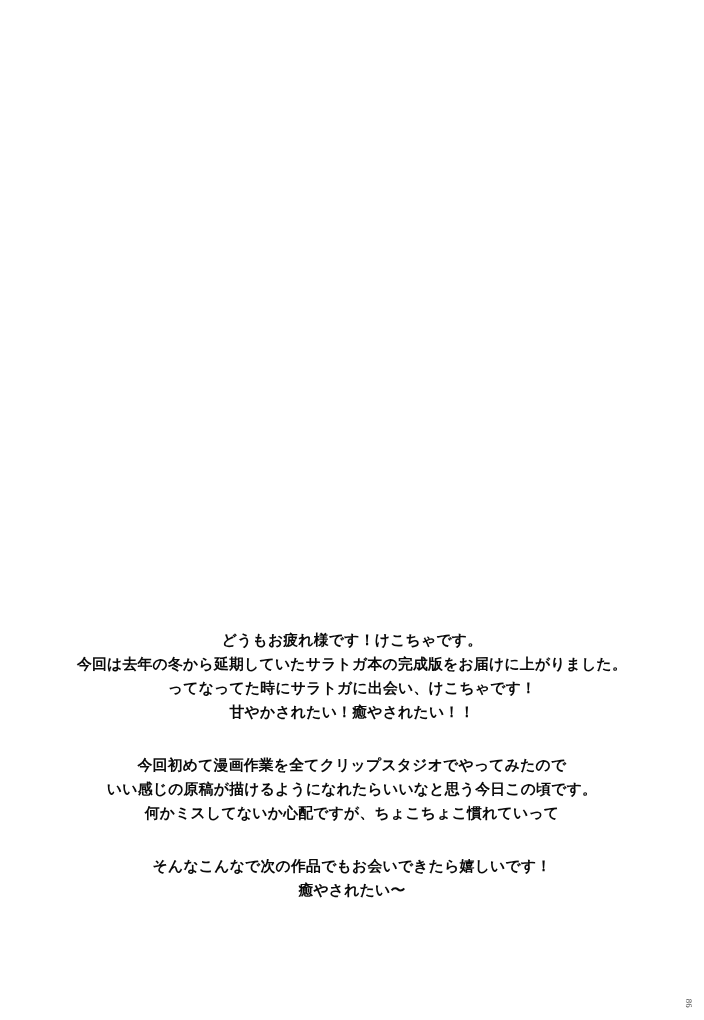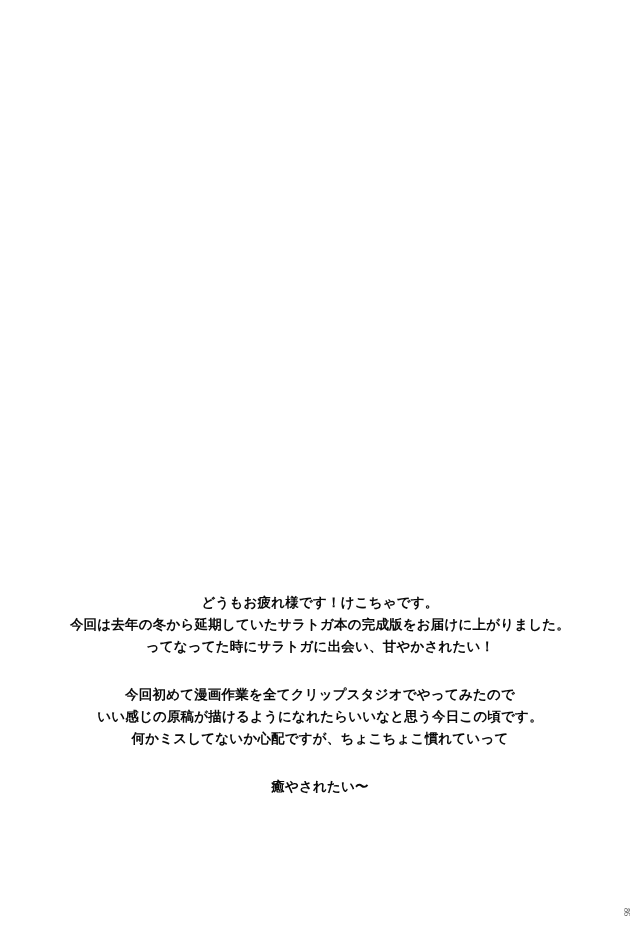--- a/index.html
+++ b/index.html
@@ -17,21 +17,21 @@
   }
   .page {
     position: relative;
     width: 640px;
     height: 927px;
     box-sizing: border-box;
   }
   .afterword {
     position: absolute;
     left: 0;
-    top: 592px;
+    top: 571px;
     width: 640px;
     text-align: center;
   }
   .block {
     margin: 0;
   }
   .block + .block {
     margin-top: 26px;
     text-align: center;
   }
@@ -56,30 +56,32 @@
 </head>
 <body>
 
 <div class="page">
 
   <div class="afterword">
 
     <div class="block">
       <div class="line">どうもお疲れ様です！けこちゃです。</div>
       <div class="line">今回は去年の冬から延期していたサラトガ本の完成版をお届けに上がりました。</div>
-      <div class="line">ってなってた時にサラトガに出会い、甘やかされたい！</div>
+      <div class="line">ってなってた時にサラトガに出会い、けこちゃです！</div>
+      <div class="line">甘やかされたい！癒やされたい！！</div>
     </div>
 
     <div class="block">
       <div class="line">今回初めて漫画作業を全てクリップスタジオでやってみたので</div>
       <div class="line">いい感じの原稿が描けるようになれたらいいなと思う今日この頃です。</div>
       <div class="line">何かミスしてないか心配ですが、ちょこちょこ慣れていって</div>
     </div>
 
     <div class="block">
+      <div class="line">そんなこんなで次の作品でもお会いできたら嬉しいです！</div>
       <div class="line">癒やされたい〜</div>
     </div>
 
   </div>
 
   <div class="page-number">86</div>
 
 </div>
 
 </body></html>

